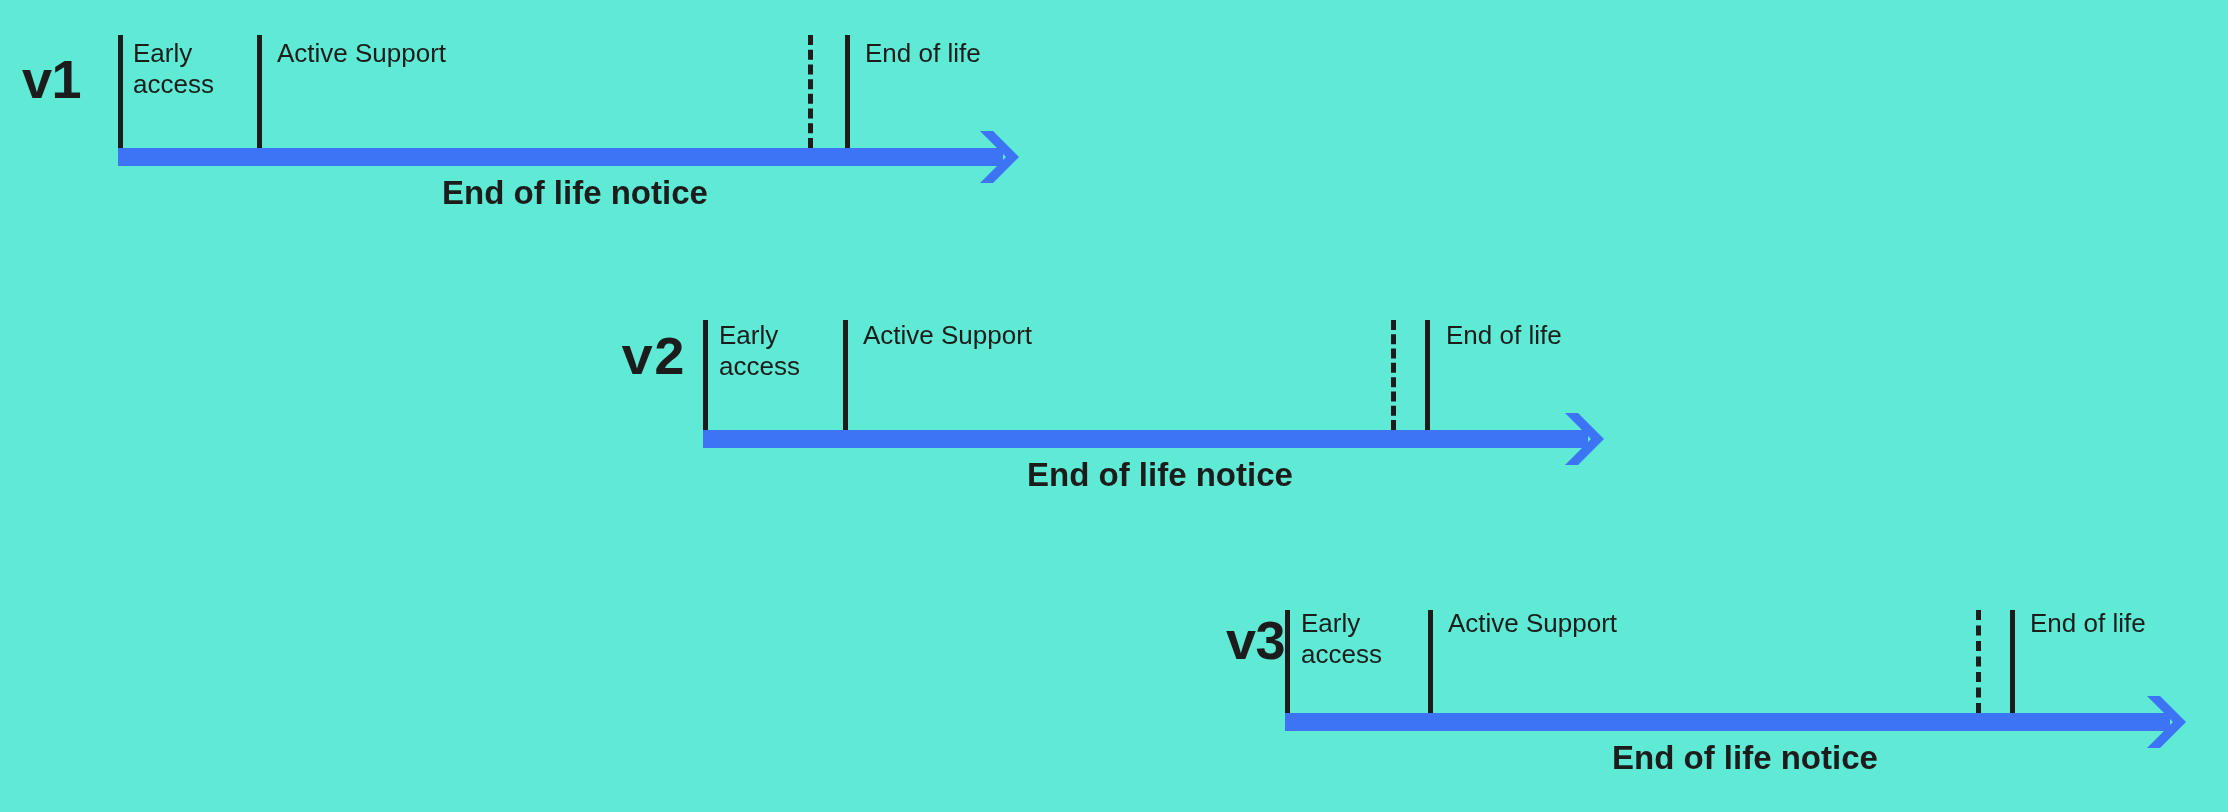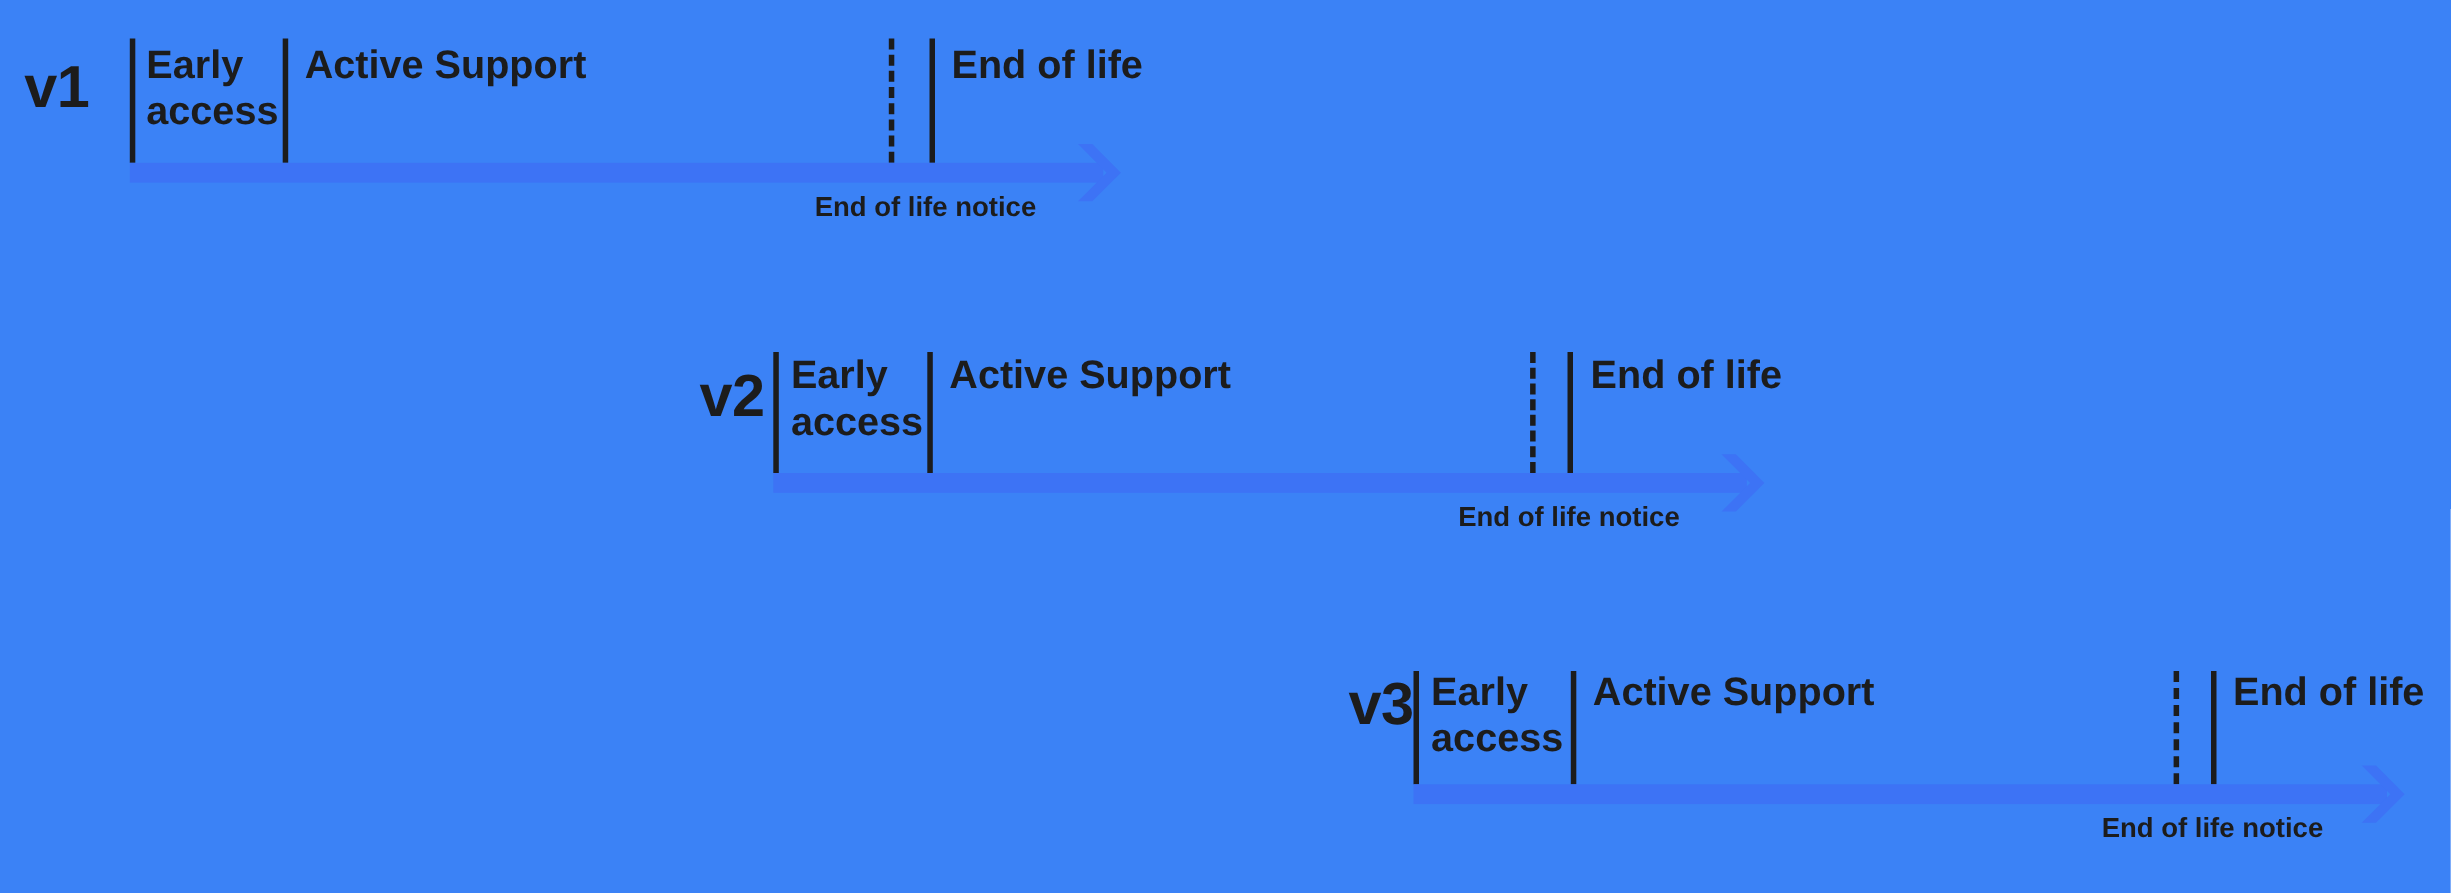--- a/index.html
+++ b/index.html
@@ -11,21 +11,21 @@
   body {
     font-family: "Liberation Sans", sans-serif;
     color: #1c1c1c;
     -webkit-font-smoothing: antialiased;
   }
 
   #diagram-root {
     position: relative;
     width: 2228px;
     height: 812px;
-    background: #3b82f6;
+    background: #5eead4;
     overflow: hidden;
   }
 
   
   .track {
     position: absolute;
     left: 0;
     top: 0;
     width: 2228px;
     height: 812px;
@@ -51,22 +51,22 @@
     width: 0;
     border-left: 5px solid #1c1c1c;
   }
   .rule.dashed {
     border-left: 5px dashed #1c1c1c;
   }
 
   
   .phase-label {
     position: absolute;
-    font-size: 36px;
-    font-weight: 700;
+    font-size: 26px;
+    font-weight: 400;
     line-height: 1.18;
     color: #1c1c1c;
     white-space: pre-line;
   }
 
   
   .bar {
     position: absolute;
     height: 18px;
     background: #3d73f5;
@@ -74,26 +74,26 @@
 
   
   .arrowhead {
     position: absolute;
   }
   .arrowhead svg { display: block; }
 
   
   .bar-caption {
     position: absolute;
-    font-size: 25px;
+    font-size: 33px;
     font-weight: 700;
     line-height: 1.1;
     color: #1c1c1c;
     white-space: nowrap;
-    text-align: right;
+    text-align: left;
   }
 </style>
 </head>
 <body>
 
 <div id="diagram-root">
     <div class="track">
       <div class="version-label" style="left: 22px; top: 52px;">v1</div>
       <div class="rule" style="left: 118px; top: 35px; height: 113px;"></div>
       <div class="rule" style="left: 257px; top: 35px; height: 113px;"></div>
@@ -105,21 +105,21 @@
       <div class="phase-label" style="left: 865px; top: 38px;">End of life</div>
       <div class="bar" style="left: 118px; top: 148px; width: 885px; background: rgb(61, 115, 245);"></div>
       <div class="arrowhead" style="left: 975px; top: 130px;">
         <svg width="58" height="54" viewBox="0 0 58 54" xmlns="http://www.w3.org/2000/svg">
           <path d="M5 1 L31 27 L5 53 L18 53 L44 27 L18 1 Z" fill="#3d73f5"></path>
         </svg>
       </div>
       <div class="bar-caption" style="left: 442px; top: 175px; width: 500px;">End of life notice</div>
     </div>
     <div class="track">
-      <div class="version-label" style="left: 636px; top: 333px;">v2</div>
+      <div class="version-label" style="left: 621px; top: 333px; font-family: Liberation Mono, monospace;">v2</div>
       <div class="rule" style="left: 703px; top: 320px; height: 110px;"></div>
       <div class="rule" style="left: 843px; top: 320px; height: 110px;"></div>
       <div class="rule dashed" style="left: 1391px; top: 320px; height: 110px;"></div>
       <div class="rule" style="left: 1425px; top: 320px; height: 110px;"></div>
       <div class="phase-label" style="left: 719px; top: 320px;">Early
 access</div>
       <div class="phase-label" style="left: 863px; top: 320px;">Active Support</div>
       <div class="phase-label" style="left: 1446px; top: 320px;">End of life</div>
       <div class="bar" style="left: 703px; top: 430px; width: 885px; background: rgb(61, 115, 245);"></div>
       <div class="arrowhead" style="left: 1560px; top: 412px;">

